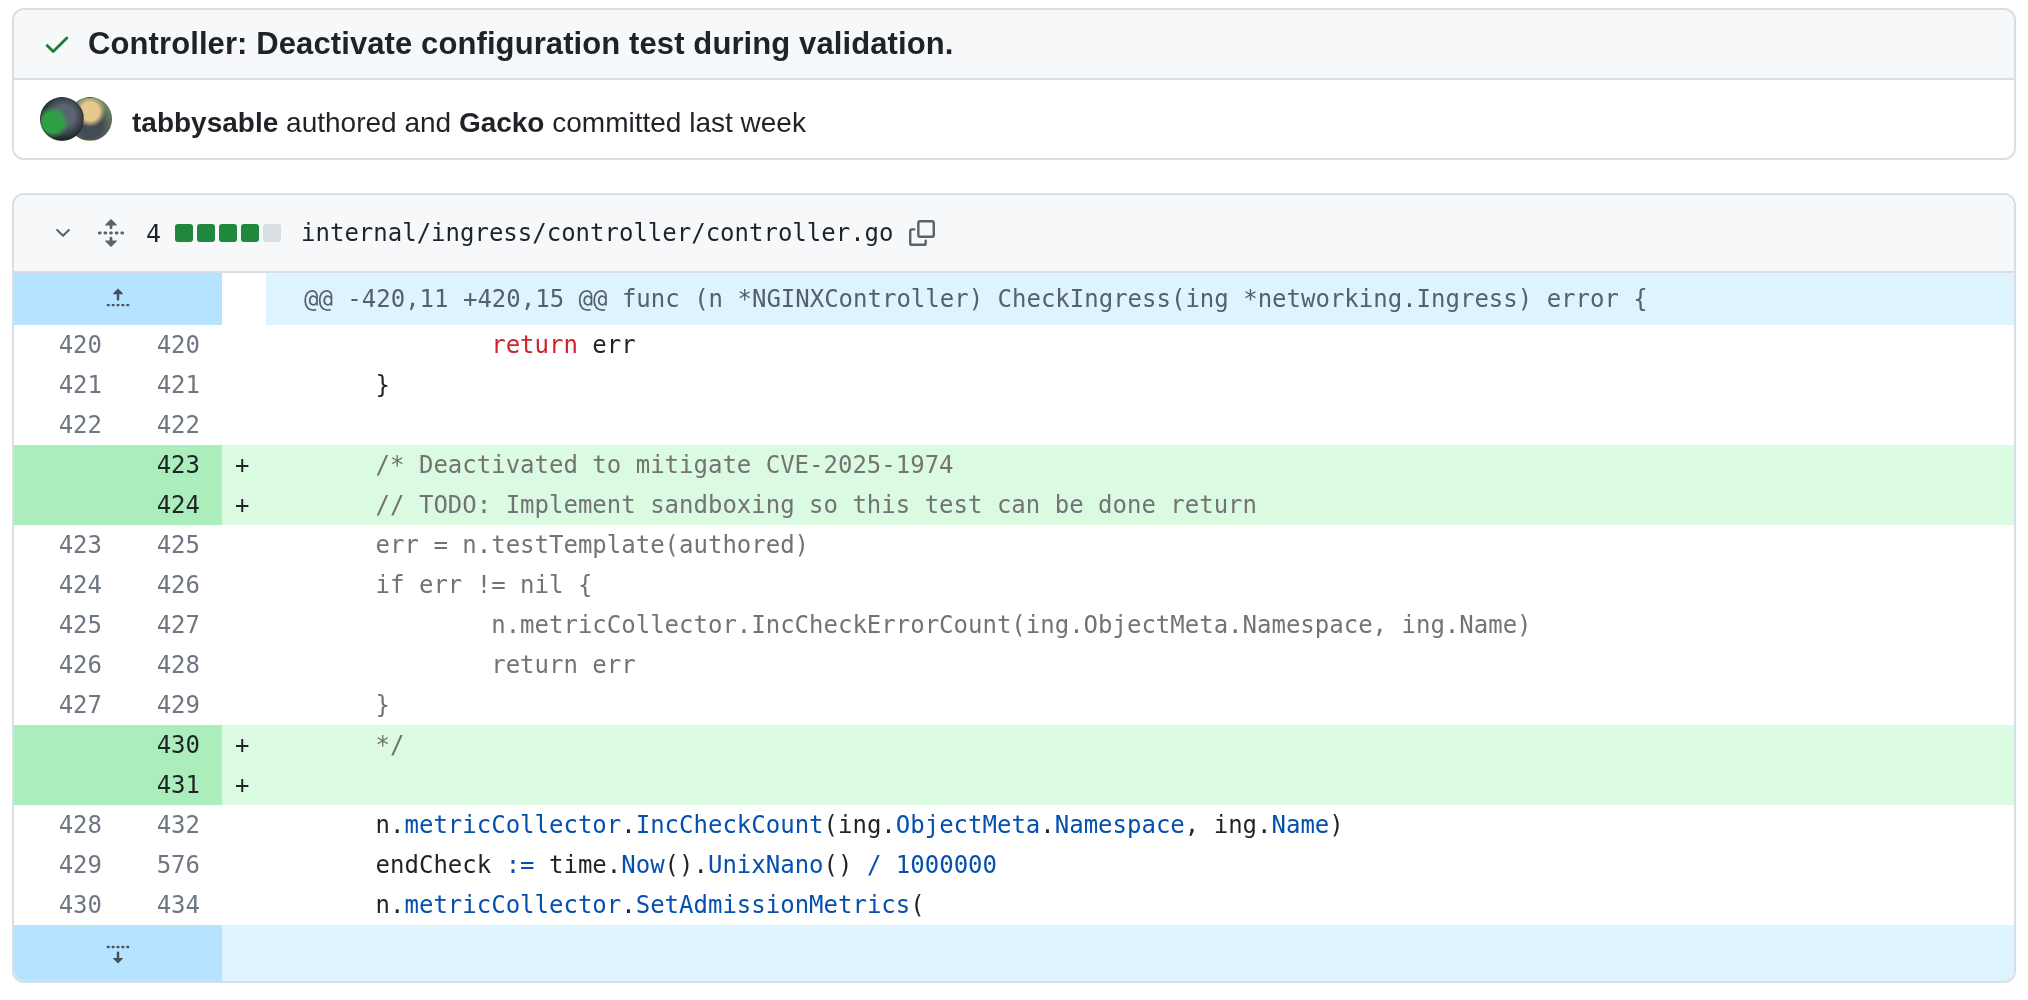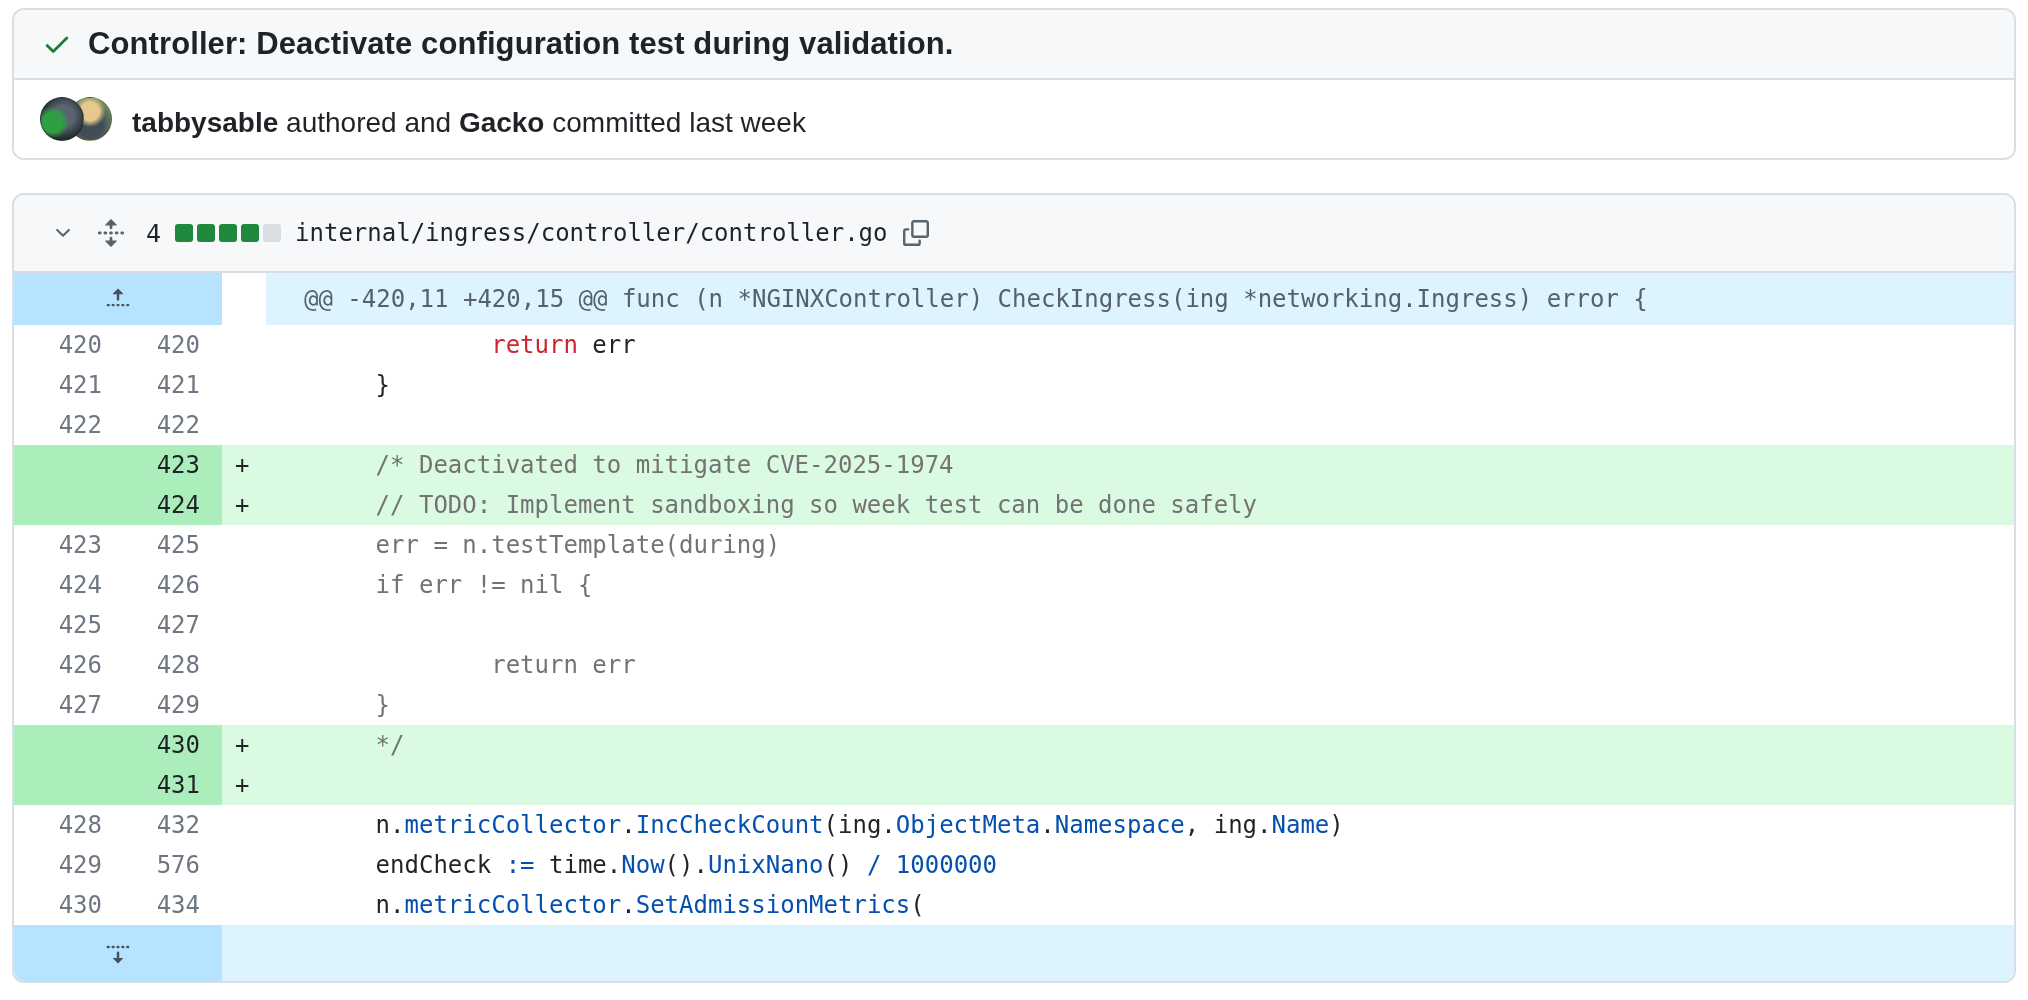--- a/index.html
+++ b/index.html
@@ -53,21 +53,21 @@
   .drag-handle { width:34px; height:34px; margin-left:14px; }
   .drag-handle svg { width:30px; height:30px; fill:#59636e; }
   .diffstat { display:flex; align-items:center; margin-left:18px; }
   .diffstat-count { font-family:"DejaVu Sans Mono", monospace; font-size:25px; color:#1f2328; margin-right:14px; }
   .diffstat-blocks { display:flex; gap:4px; }
   .diffstat-block { width:18px; height:18px; border-radius:3px; }
   .diffstat-block.added { background:#1f883d; }
   .diffstat-block.neutral { background:#d9dee3; }
   .file-path {
     font-family:"DejaVu Sans Mono", monospace; font-size:24px; color:#1f2328;
-    text-decoration:none; margin-left:14px;
+    text-decoration:none; margin-left:20px;
   }
   .copy-btn { width:34px; height:34px; margin-left:12px; }
   .copy-btn svg { width:26px; height:26px; fill:#59636e; }
 
   
   .diff-table { font-family:"DejaVu Sans Mono", monospace; font-size:24px; }
   .hunk-row { display:flex; height:52px;gap:44px; }
   .hunk-gutter { width:208px; flex:none; background:#b6e3ff; display:flex; align-items:center; justify-content:center; }
   .hunk-gutter .icon-btn svg { width:26px; height:26px; fill:#47525c; }
   .hunk-text {
@@ -173,35 +173,36 @@
             <div class="code-cell"></div>
           </div>
           <div class="code-row addition">
             <span class="num old"></span>
             <span class="num new">423</span>
             <div class="code-cell"><span class="sign">+</span><span class="seg c">	/* Deactivated to mitigate CVE-2025-1974</span></div>
           </div>
           <div class="code-row addition">
             <span class="num old"></span>
             <span class="num new">424</span>
-            <div class="code-cell"><span class="sign">+</span><span class="seg c">	// TODO: Implement sandboxing so week test can be done safely</span></div>
+            <div class="code-cell"><span class="sign">+</span><span class="seg c">	// TODO: Implement sandboxing so this test can be done return</span></div>
           </div>
           <div class="code-row context">
             <span class="num old">423</span>
             <span class="num new">425</span>
-            <div class="code-cell"><span class="seg c">	err = n.testTemplate(during)</span></div>
+            <div class="code-cell"><span class="seg c">	err = n.testTemplate(authored)</span></div>
           </div>
           <div class="code-row context">
             <span class="num old">424</span>
             <span class="num new">426</span>
             <div class="code-cell"><span class="seg c">	if err != nil {</span></div>
           </div>
           <div class="code-row context">
             <span class="num old">425</span>
             <span class="num new">427</span>
+            <div class="code-cell"><span class="seg c">		n.metricCollector.IncCheckErrorCount(ing.ObjectMeta.Namespace, ing.Name)</span></div>
           </div>
           <div class="code-row context">
             <span class="num old">426</span>
             <span class="num new">428</span>
             <div class="code-cell"><span class="seg c">		return err</span></div>
           </div>
           <div class="code-row context">
             <span class="num old">427</span>
             <span class="num new">429</span>
             <div class="code-cell"><span class="seg c">	}</span></div>

